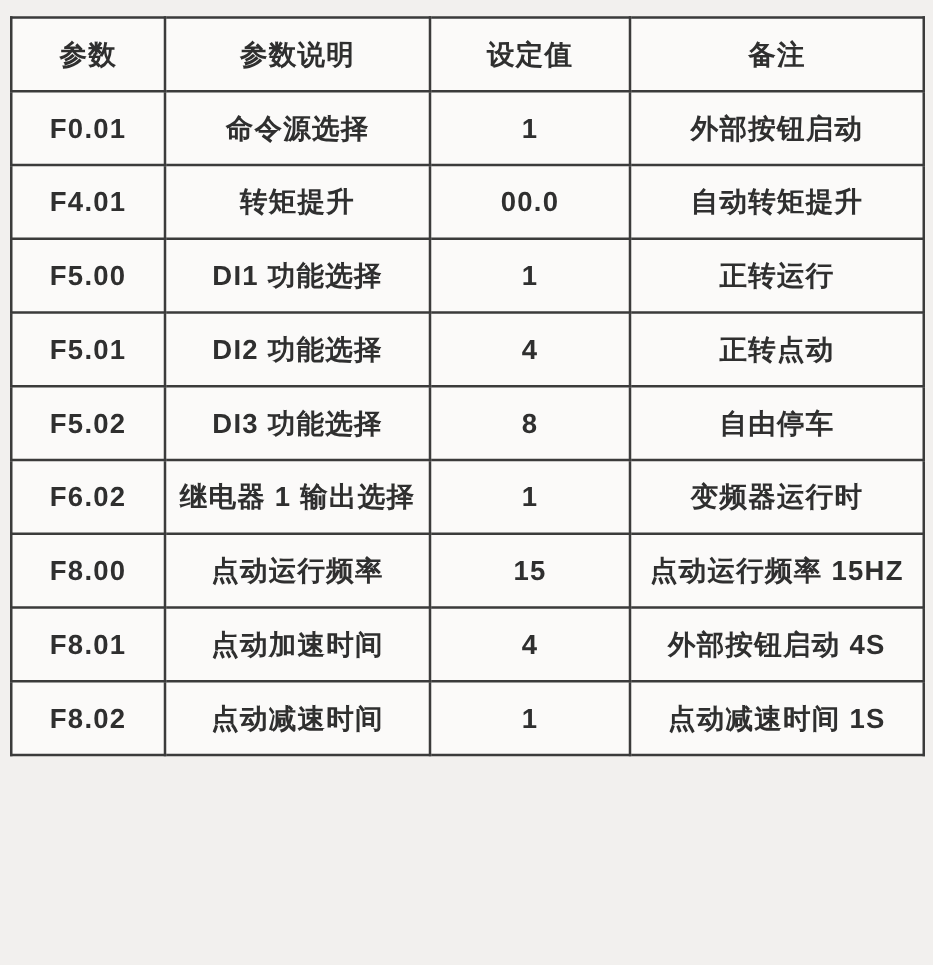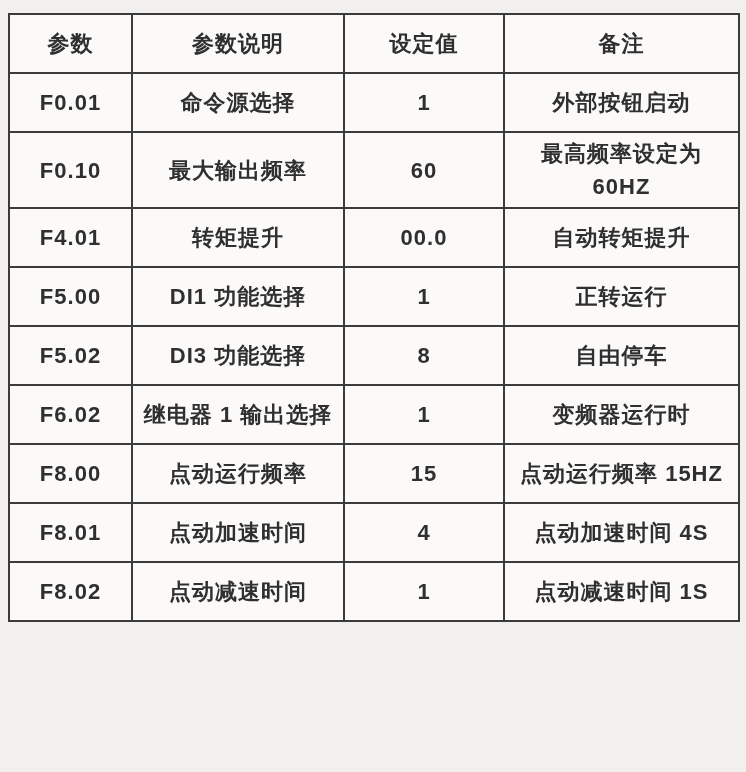--- a/index.html
+++ b/index.html
@@ -68,36 +68,36 @@
       </tr>
     </thead>
     <tbody>
         <tr>
           <td>F0.01</td>
           <td>命令源选择</td>
           <td>1</td>
           <td>外部按钮启动</td>
         </tr>
         <tr>
-          <td>F0.10</td>
-          <td>最大输出频率</td>
-          <td>60</td>
-          <td>最高频率设定为 60HZ</td>
-        </tr>
-        <tr>
           <td>F4.01</td>
           <td>转矩提升</td>
           <td>00.0</td>
           <td>自动转矩提升</td>
         </tr>
         <tr>
           <td>F5.00</td>
           <td>DI1 功能选择</td>
           <td>1</td>
           <td>正转运行</td>
+        </tr>
+        <tr>
+          <td>F5.01</td>
+          <td>DI2 功能选择</td>
+          <td>4</td>
+          <td>正转点动</td>
         </tr>
         <tr>
           <td>F5.02</td>
           <td>DI3 功能选择</td>
           <td>8</td>
           <td>自由停车</td>
         </tr>
         <tr>
           <td>F6.02</td>
           <td>继电器 1 输出选择</td>
@@ -107,21 +107,21 @@
         <tr>
           <td>F8.00</td>
           <td>点动运行频率</td>
           <td>15</td>
           <td>点动运行频率 15HZ</td>
         </tr>
         <tr>
           <td>F8.01</td>
           <td>点动加速时间</td>
           <td>4</td>
-          <td>点动加速时间 4S</td>
+          <td>外部按钮启动 4S</td>
         </tr>
         <tr>
           <td>F8.02</td>
           <td>点动减速时间</td>
           <td>1</td>
           <td>点动减速时间 1S</td>
         </tr>
       </tbody>
   </table>
 </div>

